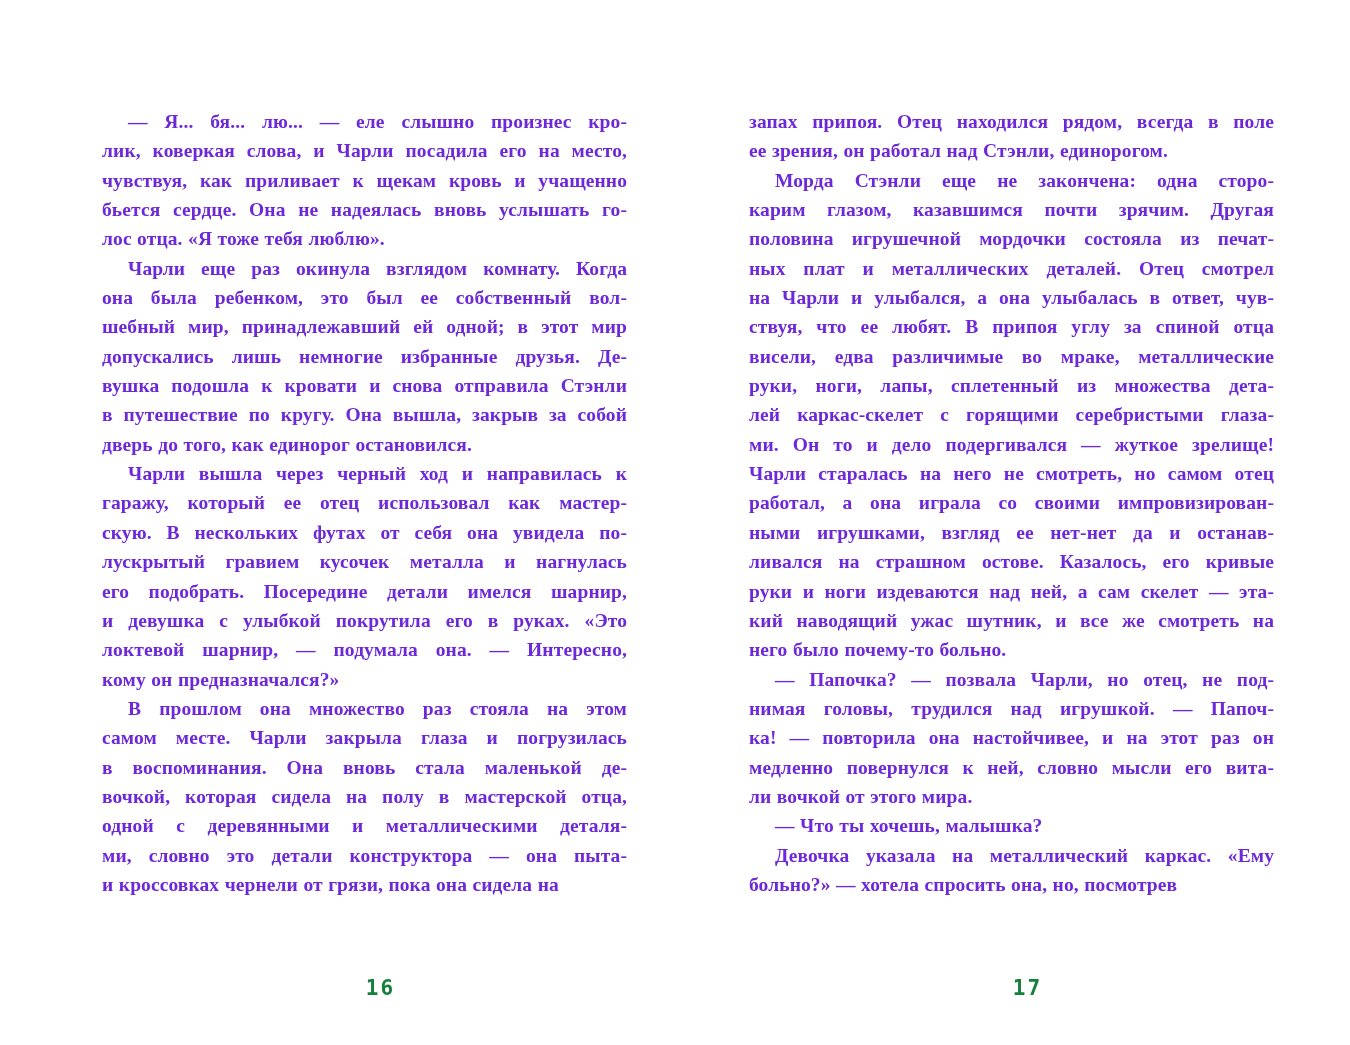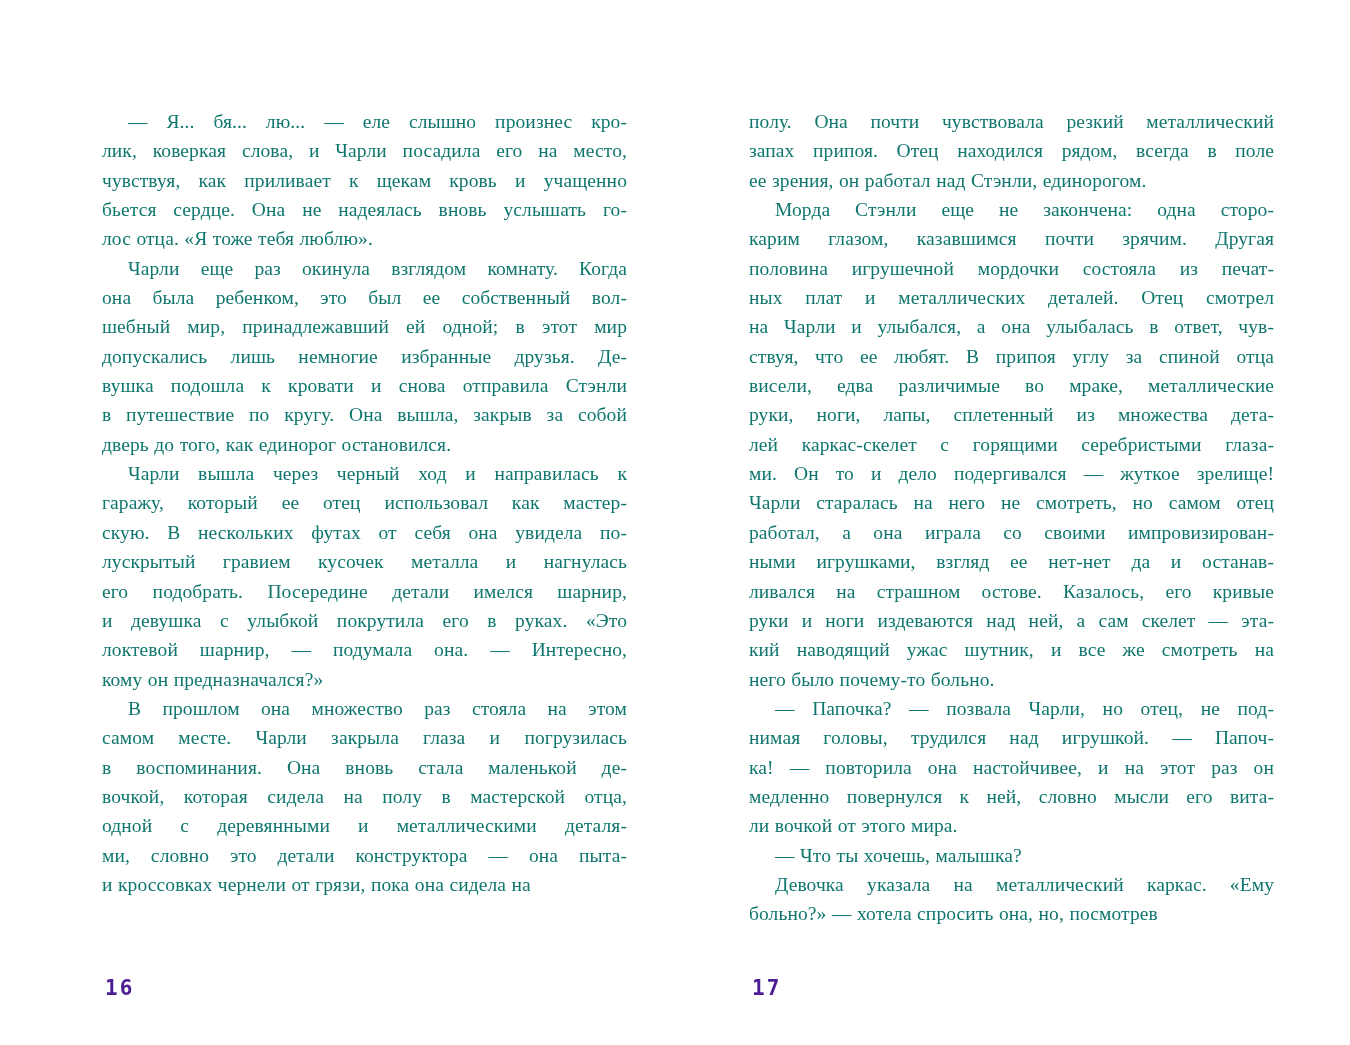--- a/index.html
+++ b/index.html
@@ -37,39 +37,40 @@
   .paragraph {
     margin: 0;
   }
   .line {
     font-size: 19.5px;
     line-height: 29.35px;
     text-align: justify;
     text-align-last: justify;
     letter-spacing: 0.1px;
     word-spacing: 0.5px;
-    color: #0f766e;
+    color: #6d28d9;
+    font-weight: bold;
   }
   .line.para-end {
     text-align-last: left;
   }
   .line.indented {
     text-indent: 26px;
   }
   .page-number {
     position: absolute;
     top: 976px;
-    left: 3px;
+    left: 16px;
     width: 525px;
-    text-align: left;
+    text-align: center;
     font-family: "DejaVu Sans Mono", monospace;
     font-weight: bold;
     font-size: 21px;
     letter-spacing: 2px;
-    color: #4c1d95;
+    color: #15803d;
   }
 </style>
 </head>
 <body>
 
 <div class="spread">
   <div class="page" id="page-0">
     <div class="text-block">
         <div class="paragraph">
           <div class="line indented">— Я... бя... лю... — еле слышно произнес кро-</div>
@@ -105,21 +106,20 @@
           <div class="line">одной с деревянными и металлическими деталя-</div>
           <div class="line">ми, словно это детали конструктора — она пыта-</div>
           <div class="line para-end">и кроссовках чернели от грязи, пока она сидела на</div>
         </div>
       </div>
     <div class="page-number">16</div>
   </div>
   <div class="page" id="page-1">
     <div class="text-block">
         <div class="paragraph">
-          <div class="line">полу. Она почти чувствовала резкий металлический</div>
           <div class="line">запах припоя. Отец находился рядом, всегда в поле</div>
           <div class="line para-end">ее зрения, он работал над Стэнли, единорогом.</div>
         </div>
         <div class="paragraph">
           <div class="line indented">Морда Стэнли еще не закончена: одна сторо-</div>
           <div class="line">карим глазом, казавшимся почти зрячим. Другая</div>
           <div class="line">половина игрушечной мордочки состояла из печат-</div>
           <div class="line">ных плат и металлических деталей. Отец смотрел</div>
           <div class="line">на Чарли и улыбался, а она улыбалась в ответ, чув-</div>
           <div class="line">ствуя, что ее любят. В припоя углу за спиной отца</div>

